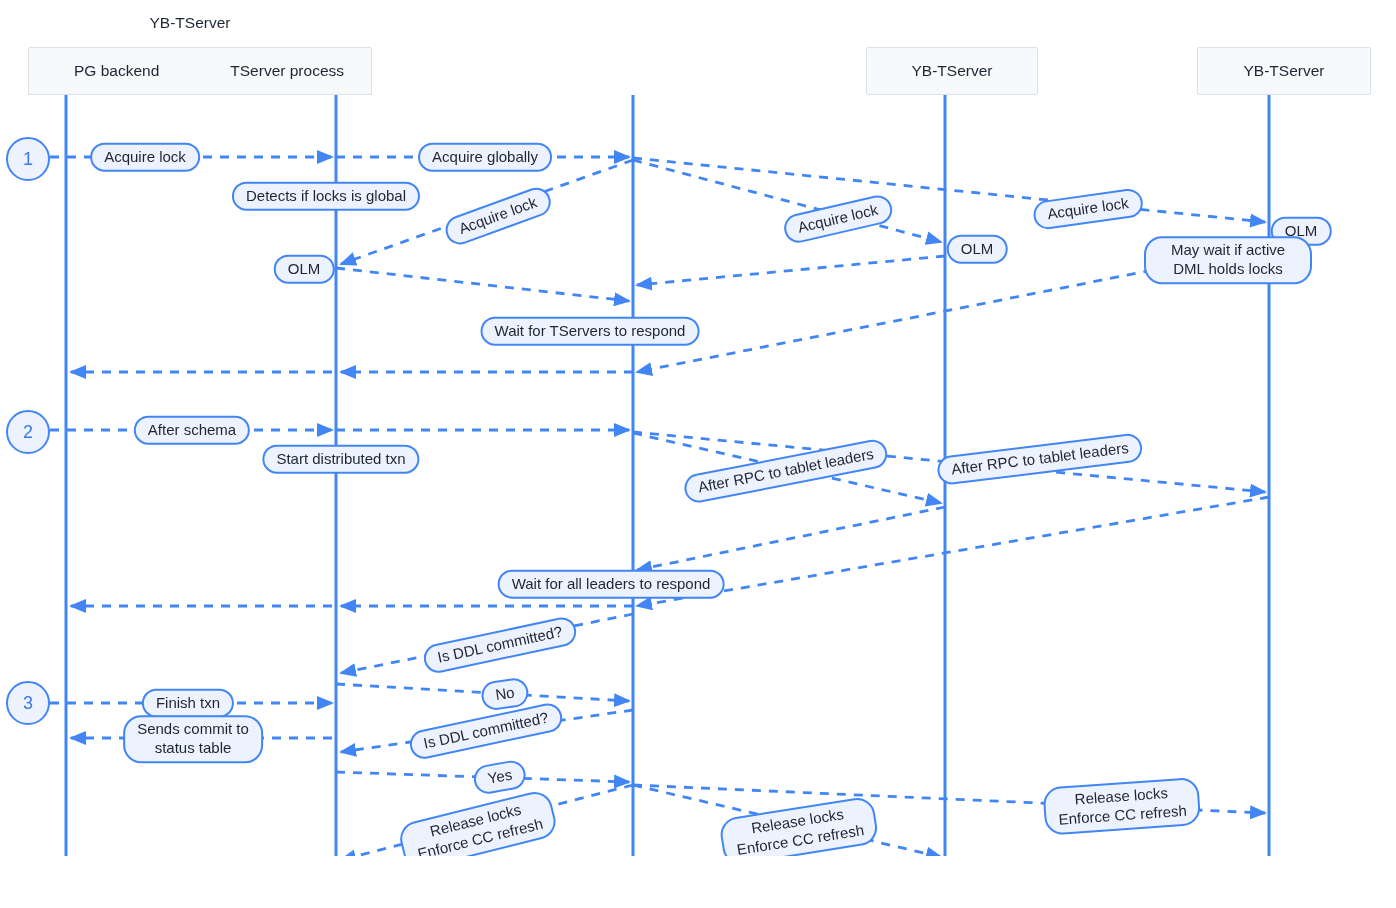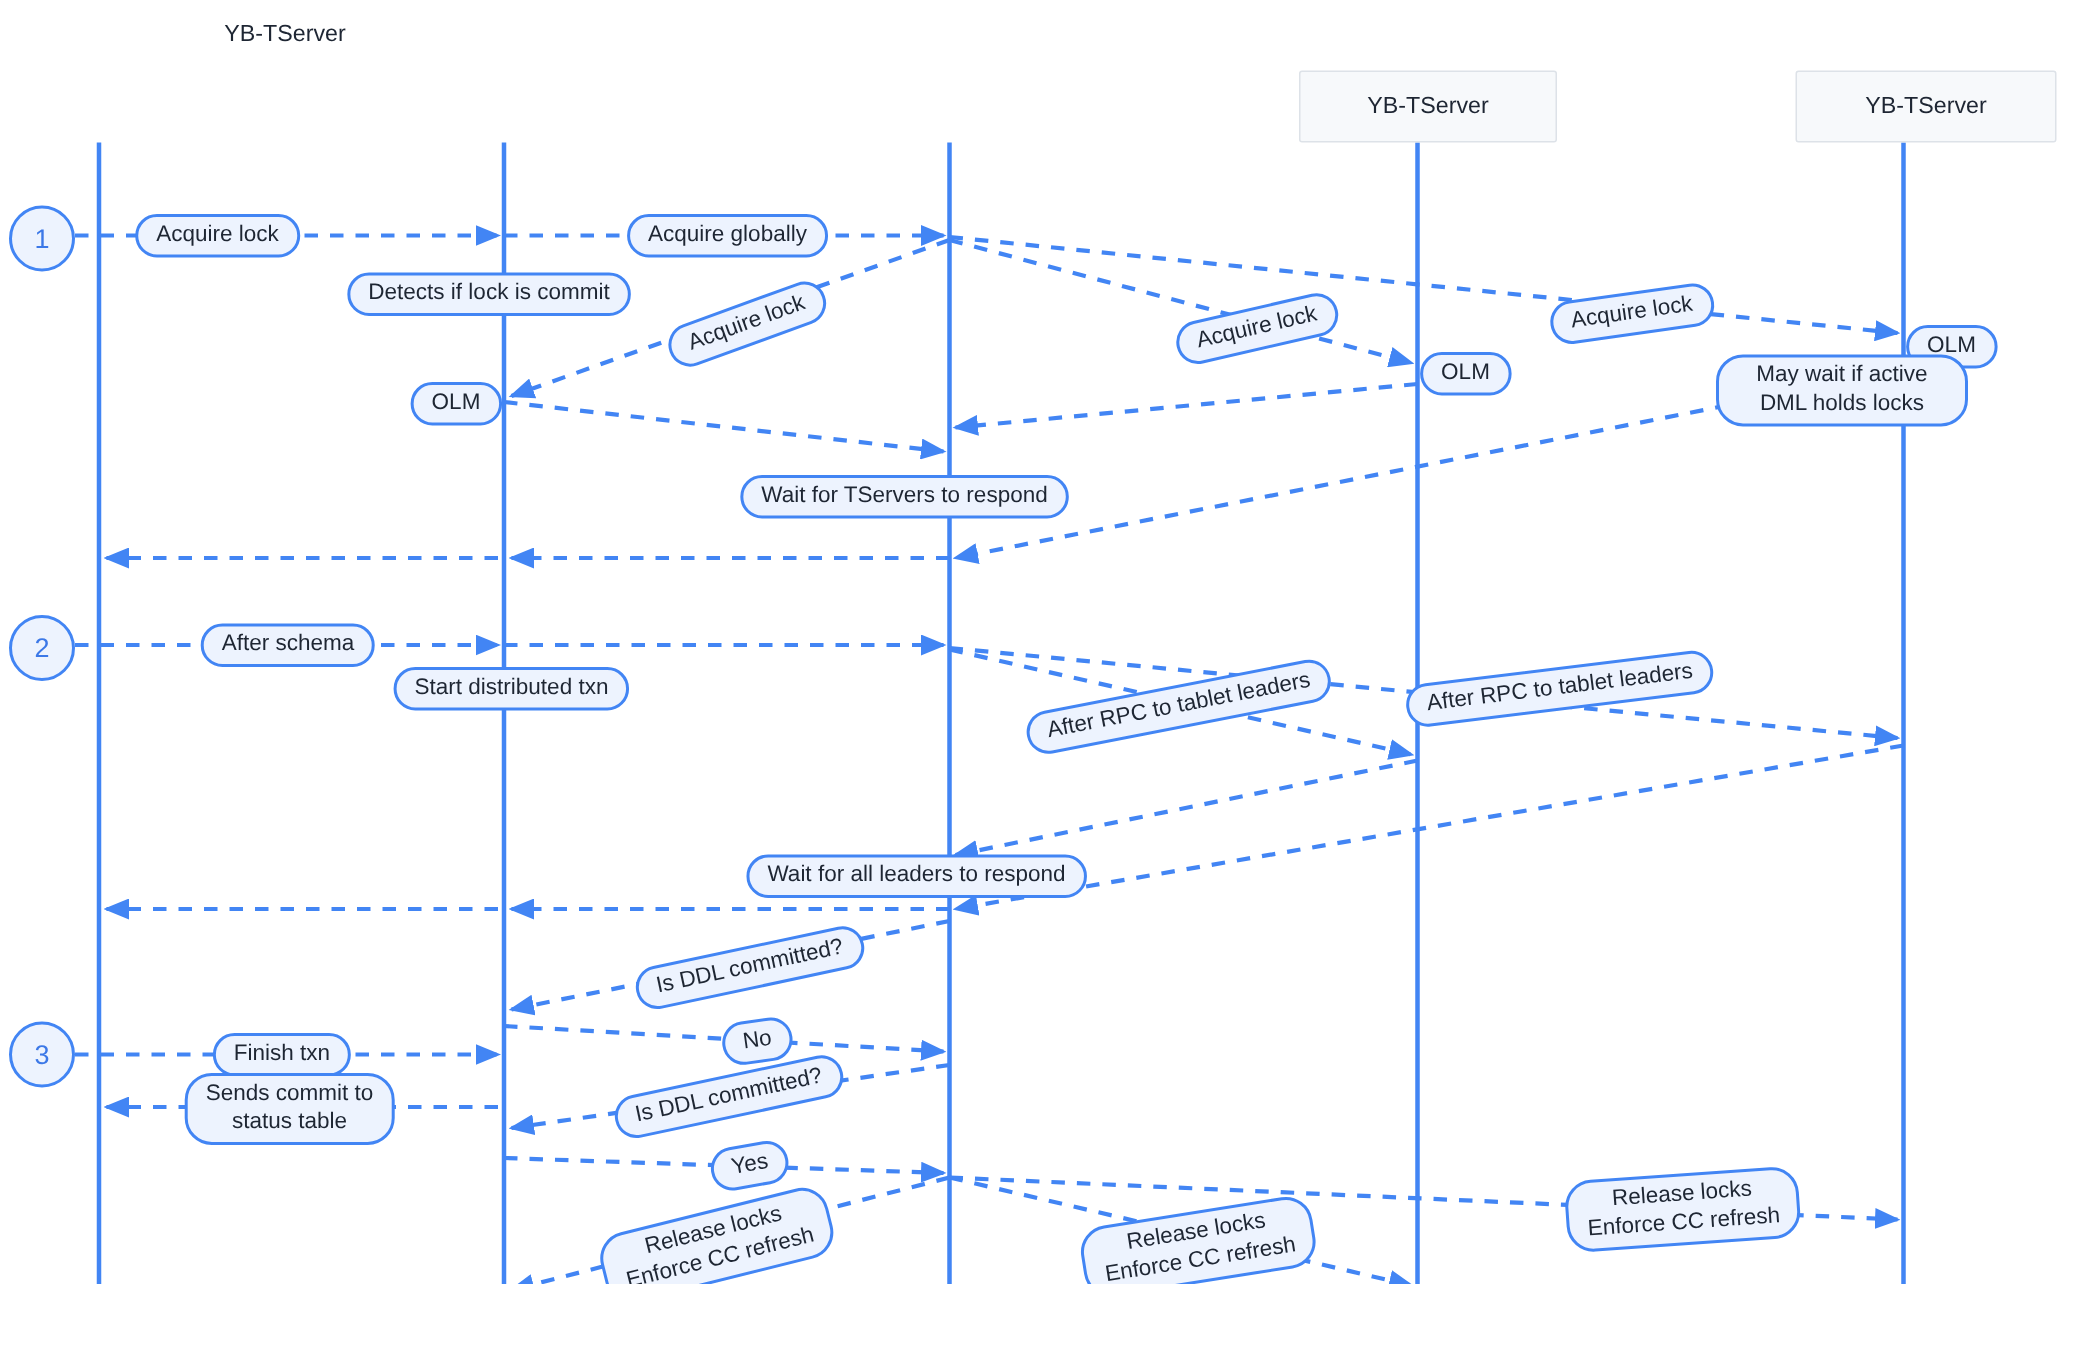--- a/index.html
+++ b/index.html
@@ -76,46 +76,50 @@
         <line x1="633" y1="710" x2="341" y2="752" stroke="#4285f4" stroke-width="2.8" stroke-dasharray="9 8" marker-end="url(#ah)"></line>
         <line x1="336" y1="772" x2="629" y2="782" stroke="#4285f4" stroke-width="2.8" stroke-dasharray="9 8" marker-end="url(#ah)"></line>
         <line x1="633" y1="785" x2="341" y2="860" stroke="#4285f4" stroke-width="2.8" stroke-dasharray="9 8" marker-end="url(#ah)"></line>
         <line x1="633" y1="785" x2="941" y2="857" stroke="#4285f4" stroke-width="2.8" stroke-dasharray="9 8" marker-end="url(#ah)"></line>
         <line x1="633" y1="785" x2="1265" y2="813" stroke="#4285f4" stroke-width="2.8" stroke-dasharray="9 8" marker-end="url(#ah)"></line>
       </g>
   </svg>
 
   <div class="group-label">YB-TServer</div>
 
+  <div class="pbox wide" style="left:28px;top:47px;width:344px;">
+    <span>PG backend</span>
+    <span>TServer process</span>
+  </div>
 
 
   <div class="pbox" style="left:866px;top:47px;width:172px;">
     <span>YB-TServer</span>
   </div>
 
   <div class="pbox" style="left:1197px;top:47px;width:174px;">
     <span>YB-TServer</span>
   </div>
 
   <div class="step" style="left:6px;top:137px;">1</div>
   <div class="step" style="left:6px;top:410px;">2</div>
   <div class="step" style="left:6px;top:681px;">3</div>
 
   <div id="labels">
       <div class="pill" style="left: 145px; top: 157px; transform: translate(-50%, -50%) rotate(0deg);">Acquire lock</div>
       <div class="pill" style="left: 485px; top: 157px; transform: translate(-50%, -50%) rotate(0deg);">Acquire globally</div>
-      <div class="pill" style="left: 326px; top: 196px; transform: translate(-50%, -50%) rotate(0deg);">Detects if lock is commit</div>
+      <div class="pill" style="left: 326px; top: 196px; transform: translate(-50%, -50%) rotate(0deg);">Detects if locks is global</div>
       <div class="pill" style="left: 498px; top: 216px; transform: translate(-50%, -50%) rotate(-20deg);">Acquire lock</div>
       <div class="pill" style="left: 304px; top: 269px; transform: translate(-50%, -50%) rotate(0deg);">OLM</div>
       <div class="pill" style="left: 838px; top: 219px; transform: translate(-50%, -50%) rotate(-13deg);">Acquire lock</div>
       <div class="pill" style="left: 977px; top: 249px; transform: translate(-50%, -50%) rotate(0deg);">OLM</div>
       <div class="pill" style="left: 1088px; top: 209px; transform: translate(-50%, -50%) rotate(-8deg);">Acquire lock</div>
       <div class="pill" style="left: 1301px; top: 231px; transform: translate(-50%, -50%) rotate(0deg);">OLM</div>
       <div class="pill" style="left: 1228px; top: 260px; transform: translate(-50%, -50%) rotate(0deg);">May wait if active DML holds locks</div>
-      <div class="pill" style="left: 603px; top: 331px; transform: translate(-50%, -50%) rotate(0deg);">Wait for TServers to respond</div>
+      <div class="pill" style="left: 590px; top: 331px; transform: translate(-50%, -50%) rotate(0deg);">Wait for TServers to respond</div>
       <div class="pill" style="left: 192px; top: 430px; transform: translate(-50%, -50%) rotate(0deg);">After schema</div>
       <div class="pill" style="left: 341px; top: 459px; transform: translate(-50%, -50%) rotate(0deg);">Start distributed txn</div>
       <div class="pill" style="left: 786px; top: 471px; transform: translate(-50%, -50%) rotate(-11deg);">After RPC to tablet leaders</div>
       <div class="pill" style="left: 1040px; top: 459px; transform: translate(-50%, -50%) rotate(-7deg);">After RPC to tablet leaders</div>
       <div class="pill" style="left: 587px; top: 584px; transform: translate(-50%, -50%) rotate(0deg); margin-left: 24px;">Wait for all leaders to respond</div>
       <div class="pill" style="left: 500px; top: 645px; transform: translate(-50%, -50%) rotate(-12deg);">Is DDL committed?</div>
       <div class="pill" style="left: 188px; top: 703px; transform: translate(-50%, -50%) rotate(0deg); text-align: right;">Finish txn</div>
       <div class="pill" style="left: 505px; top: 694px; transform: translate(-50%, -50%) rotate(-8deg);">No</div>
       <div class="pill" style="left: 193px; top: 739px; transform: translate(-50%, -50%) rotate(0deg);">Sends commit to
 status table</div>

